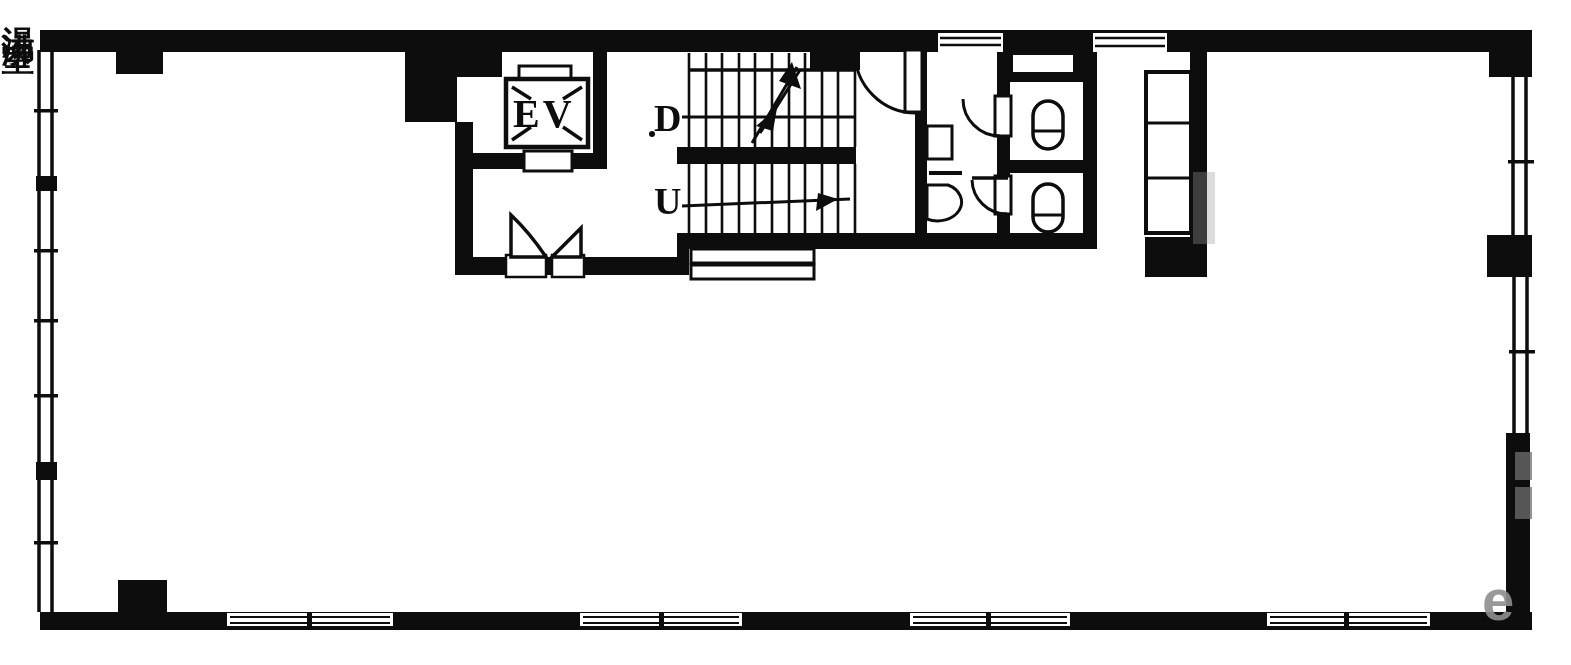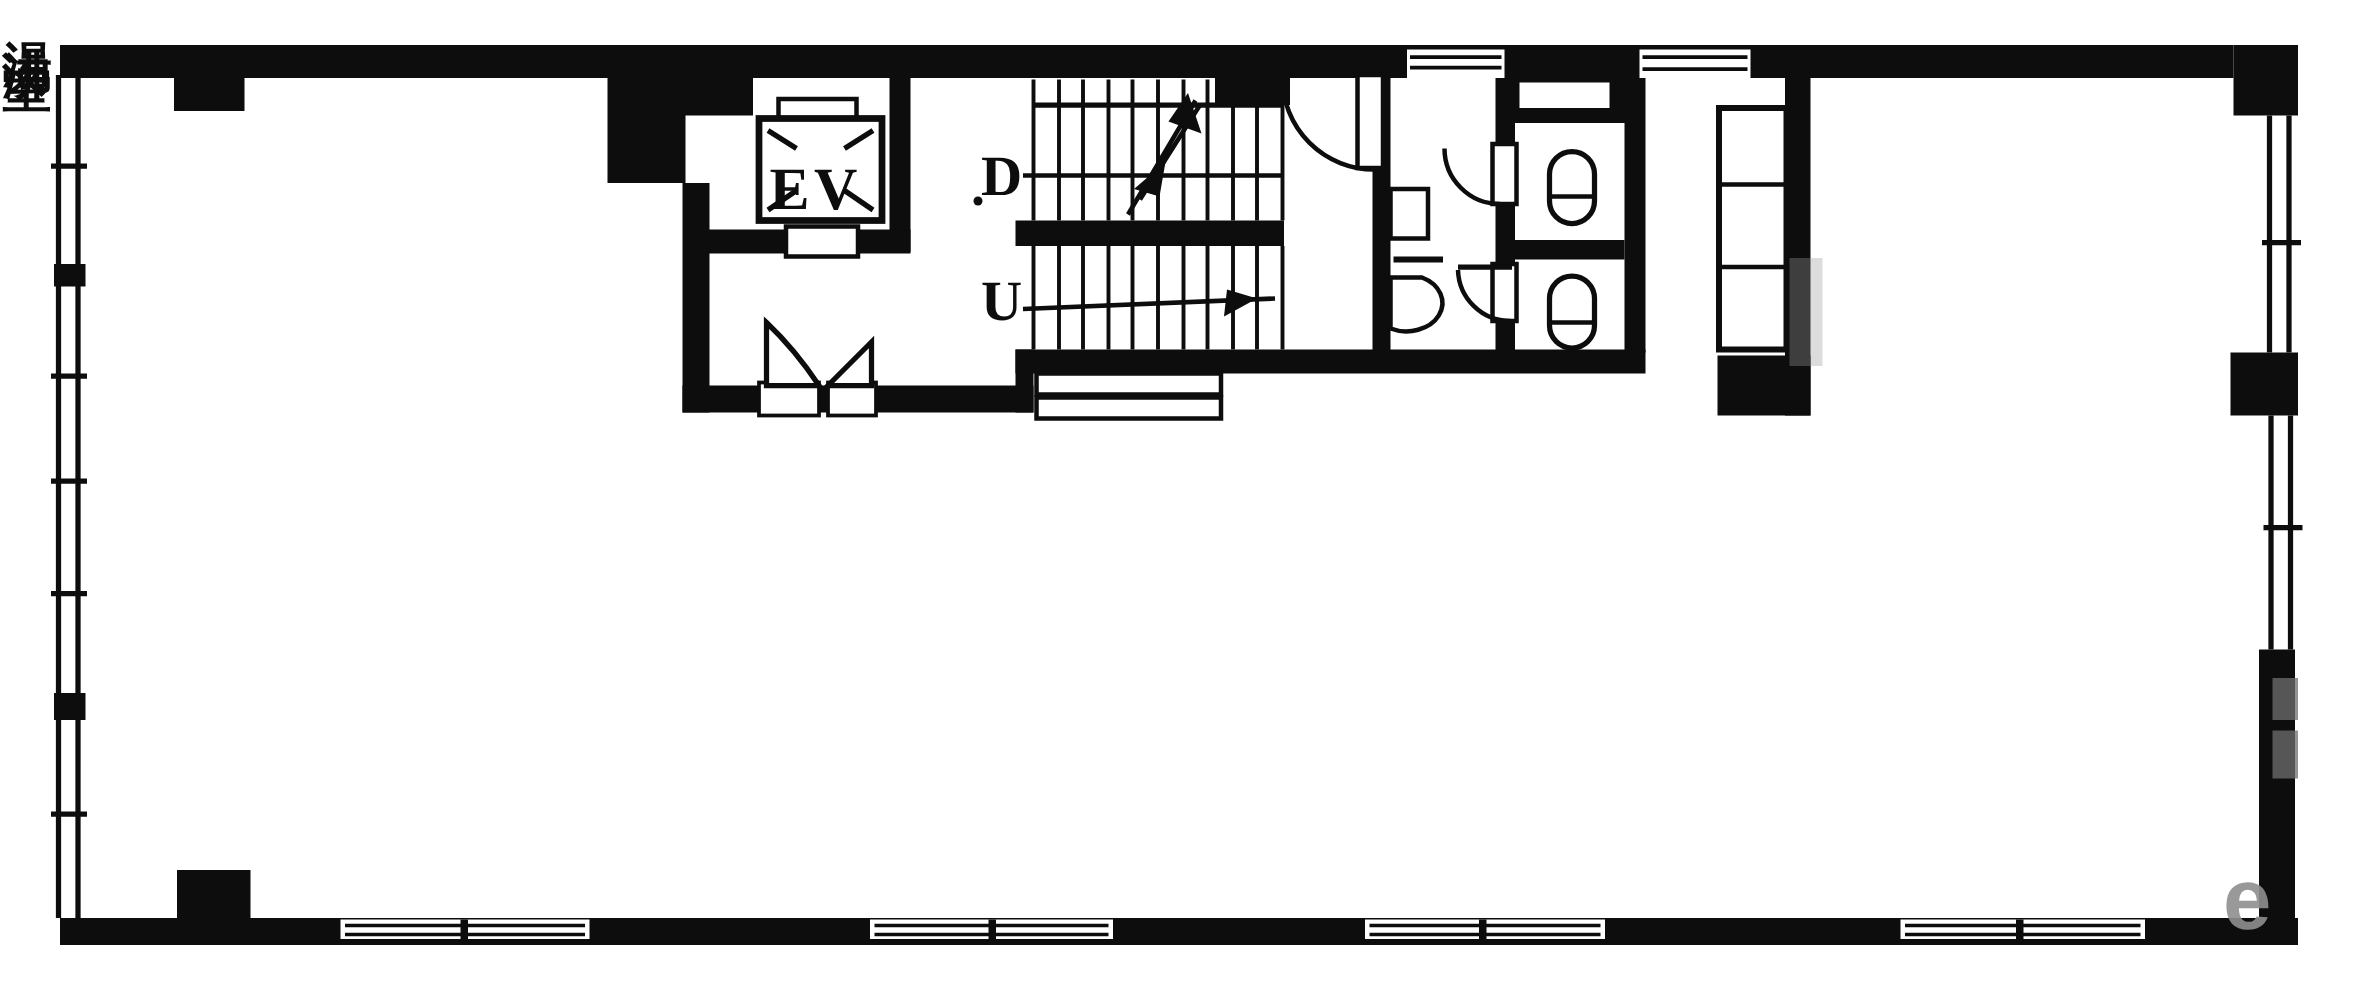--- a/index.html
+++ b/index.html
@@ -3,21 +3,21 @@
 <meta charset="utf-8">
 <style>
   :root { --ink:#0d0d0d; --paper:#ffffff; --wm:#8f8f8f; }
   html,body { margin:0; padding:0; background:var(--paper); }
   #canvas {
     position:relative; width:1571px; height:665px; background:var(--paper);
     font-family:"Liberation Serif", serif; overflow:hidden;
   }
   #plan-svg { position:absolute; left:0; top:0; }
   .lbl { position:absolute; color:var(--ink); font-weight:bold; line-height:1; }
-  #ev-label   { left:513px; top:106px;  font-size:40px; letter-spacing:3px; font-family:"Liberation Serif",serif; }
+  #ev-label   { left:513px; top:94px;  font-size:40px; letter-spacing:3px; font-family:"Liberation Serif",serif; }
   #down-label { left:654px; top:99px;  font-size:38px; }
   #up-label   { left:654px; top:182px; font-size:38px; }
   #kitchenette-label {
     left:1100px; top:87px; width:40px; height:130px;
     writing-mode:vertical-rl; text-orientation:upright;
     font-size:33px; letter-spacing:7px; font-weight:bold;
     font-family:"DejaVu Sans", sans-serif; color:var(--ink);
   }
   #d-dot { position:absolute; left:649px; top:131px; width:6px; height:6px; border-radius:50%; background:var(--ink); }
   .wm-letter {

